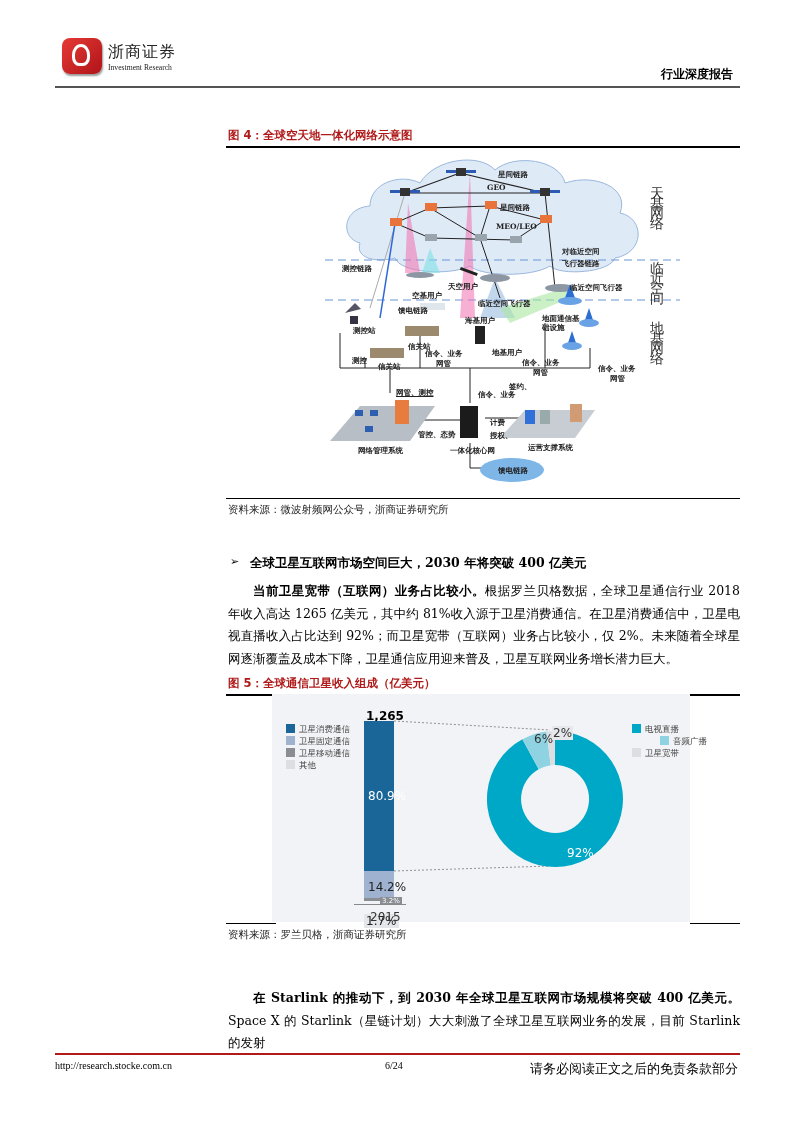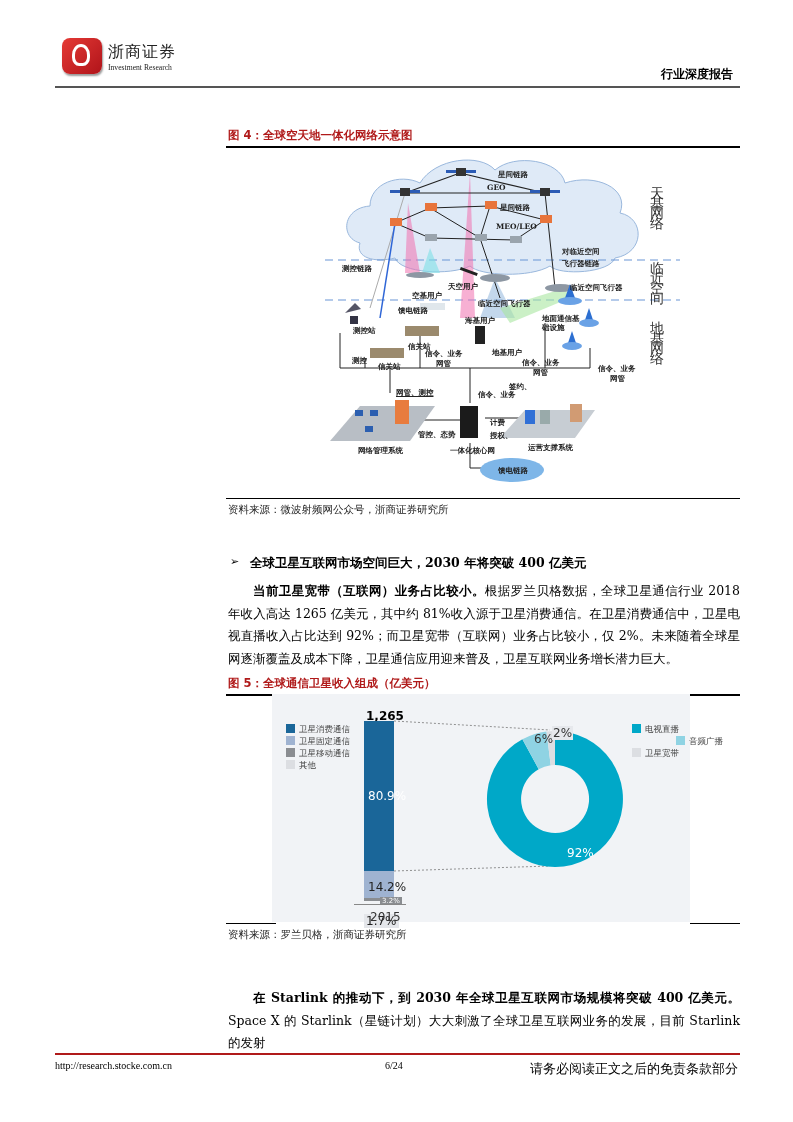--- a/index.html
+++ b/index.html
@@ -235,21 +235,21 @@
       <path d="M0,-68 A68,68 0 1,1 -32.6,-59.7 L-16.3,-29.8 A34,34 0 1,0 0,-34 Z" fill="#00a8c8"></path>
       <path d="M-32.6,-59.7 A68,68 0 0,1 -8.5,-67.5 L-4.3,-33.7 A34,34 0 0,0 -16.3,-29.8 Z" fill="#8fd3e3"></path>
       <path d="M-8.5,-67.5 A68,68 0 0,1 0,-68 L0,-34 A34,34 0 0,0 -4.3,-33.7 Z" fill="#dcdee2"></path>
     </g>
   </svg>
   <div class="barlabel" style="left:262px;top:38px;color:#333;">6%</div>
   <div class="barlabel" style="left:280px;top:32px;color:#333;background:#e6e8ec;padding:0 1px;">2%</div>
   <div class="barlabel" style="left:295px;top:152px;color:#fff;">92%</div>
 
   <div class="legend-item" style="left:360px;top:30px;"><span class="sw" style="background:#00a8c8"></span><span>电视直播</span></div>
-  <div class="legend-item" style="left:376px;top:42px;padding-left:28px;"><span class="sw" style="background:#8fd3e3"></span><span>音频广播</span></div>
+  <div class="legend-item" style="left:360px;top:42px;padding-left:28px;"><span class="sw" style="background:#8fd3e3"></span><span>音频广播</span></div>
   <div class="legend-item" style="left:360px;top:54px;"><span class="sw" style="background:#dcdee2"></span><span>卫星宽带</span></div>
 </div>
 
 <div class="abs rule" style="left:226px;top:923px;width:50px;height:1px;"></div>
 <div class="abs rule" style="left:690px;top:923px;width:50px;height:1px;"></div>
 <div class="abs source" style="left:228px;top:928px;">资料来源：罗兰贝格，浙商证券研究所</div>
 
 <div class="abs para" style="top:987px;text-indent:25px;">
   <b>在 Starlink 的推动下，到 2030 年全球卫星互联网市场规模将突破 400 亿美元。</b><span>Space X 的 Starlink（星链计划）大大刺激了全球卫星互联网业务的发展，目前 Starlink 的发射</span>
 </div>

